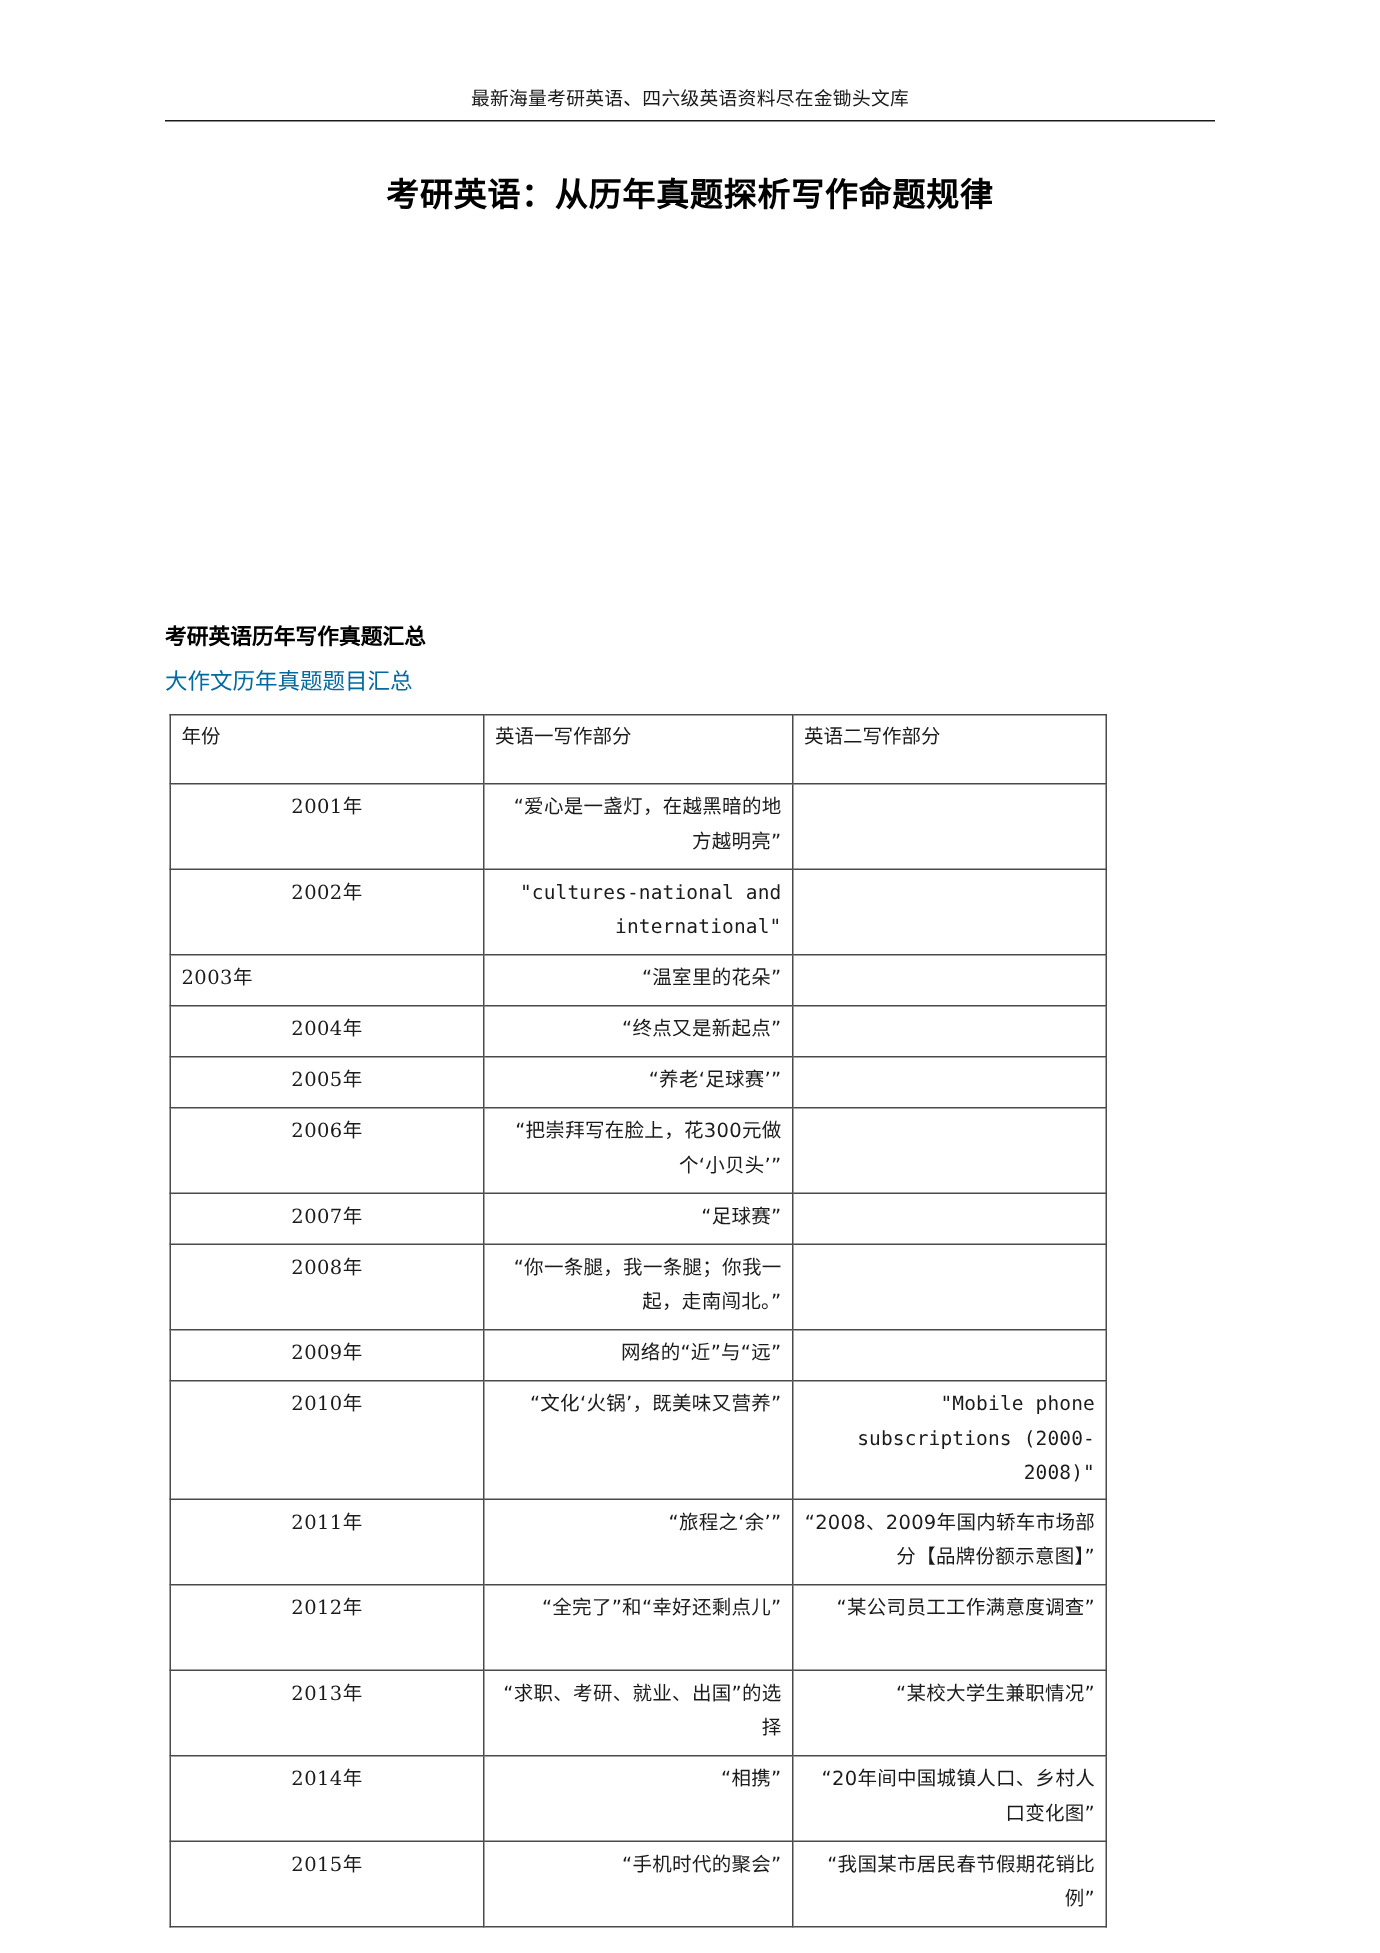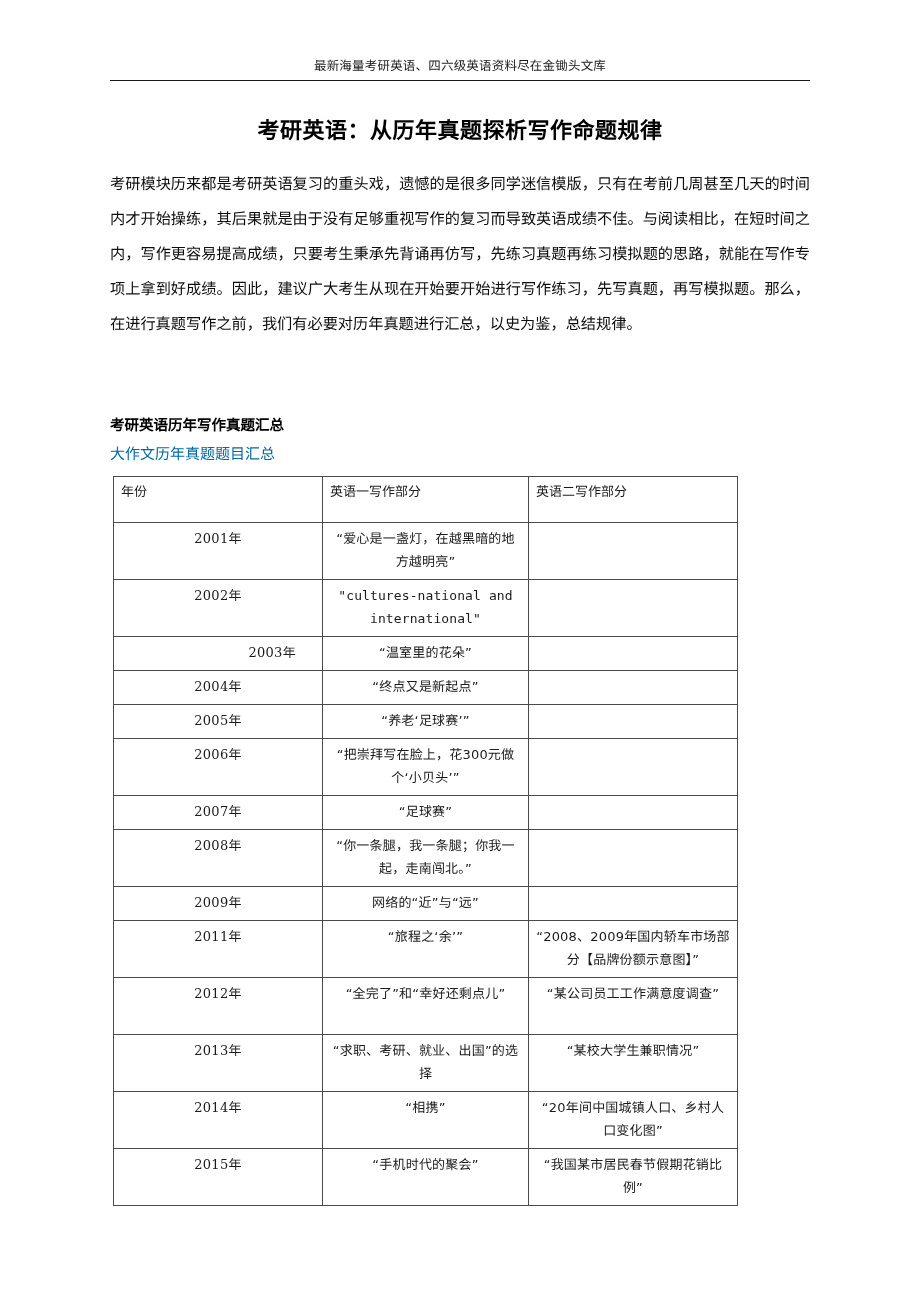--- a/index.html
+++ b/index.html
@@ -128,25 +128,25 @@
     padding-top: 3px;
     padding-bottom: 18px;
   }
   td.year-cell {
     text-align: center;
     font-family: "DejaVu Serif", "Liberation Serif", serif;
     font-size: 12.6px;
     letter-spacing: 0.3px;
   }
   td.year-cell.shift-left {
+    text-align: left;
+    padding-right: 26px;
+  }
+  td.text-cell {
     text-align: right;
-    padding-right: 26px;
-  }
-  td.text-cell {
-    text-align: center;
     letter-spacing: 0.2px;
     margin-left: 26px;
   }
   td.mono-cell {
     font-family: "DejaVu Sans Mono", "Liberation Mono", monospace;
     font-size: 12.2px;
     letter-spacing: 0.1px;
     line-height: 23px;
   }
   td.empty-cell { }
@@ -160,21 +160,20 @@
 
 <div class="page">
 
   <div class="doc-header">
     <div class="header-text">最新海量考研英语、四六级英语资料尽在金锄头文库</div>
   </div>
   <div class="header-rule"></div>
 
   <h1 class="doc-title">考研英语：从历年真题探析写作命题规律</h1>
 
-  <p class="body-para">考研模块历来都是考研英语复习的重头戏，遗憾的是很多同学迷信模版，只有在考前几周甚至几天的时间内才开始操练，其后果就是由于没有足够重视写作的复习而导致英语成绩不佳。与阅读相比，在短时间之内，写作更容易提高成绩，只要考生秉承先背诵再仿写，先练习真题再练习模拟题的思路，就能在写作专项上拿到好成绩。因此，建议广大考生从现在开始要开始进行写作练习，先写真题，再写模拟题。那么，在进行真题写作之前，我们有必要对历年真题进行汇总，以史为鉴，总结规律。</p>
 
   <h2 class="heading-1">考研英语历年写作真题汇总</h2>
   <h3 class="heading-2">大作文历年真题题目汇总</h3>
 
   <div class="table-wrap">
     <table class="exam-table">
       <colgroup>
         <col class="c-year">
         <col class="c-eng1">
         <col class="c-eng2">
@@ -226,20 +225,25 @@
             <td class="year-cell">2008年</td>
             <td class="text-cell">“你一条腿，我一条腿；你我一起，走南闯北。”</td>
             <td class="text-cell empty-cell"></td>
           </tr>
           <tr class="h1">
             <td class="year-cell">2009年</td>
             <td class="text-cell">网络的“近”与“远”</td>
             <td class="text-cell empty-cell"></td>
           </tr>
           <tr class="h2">
+            <td class="year-cell">2010年</td>
+            <td class="text-cell">“文化‘火锅’，既美味又营养”</td>
+            <td class="text-cell mono-cell">"Mobile phone subscriptions (2000-2008)"</td>
+          </tr>
+          <tr class="h2">
             <td class="year-cell">2011年</td>
             <td class="text-cell">“旅程之‘余’”</td>
             <td class="text-cell">“2008、2009年国内轿车市场部分【品牌份额示意图】”</td>
           </tr>
           <tr class="h2">
             <td class="year-cell">2012年</td>
             <td class="text-cell">“全完了”和“幸好还剩点儿”</td>
             <td class="text-cell">“某公司员工工作满意度调查”</td>
           </tr>
           <tr class="h2">

